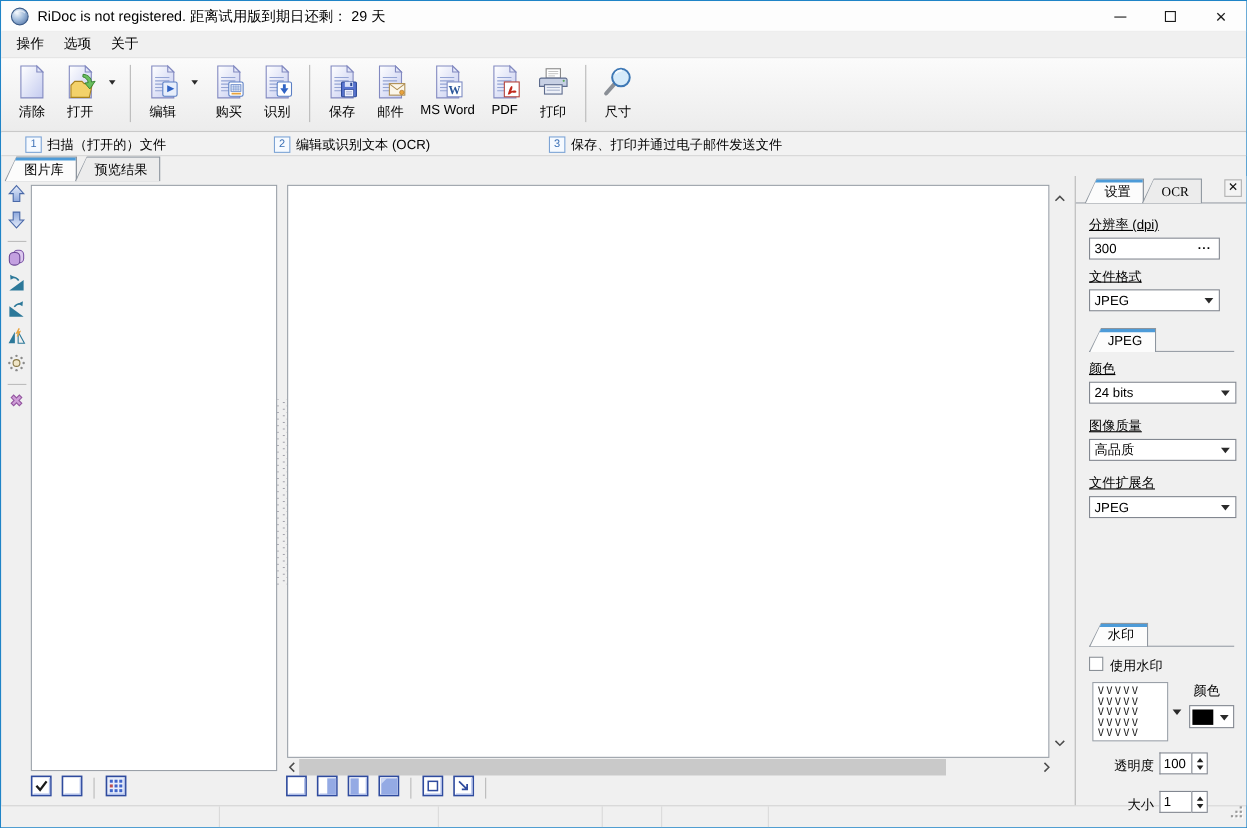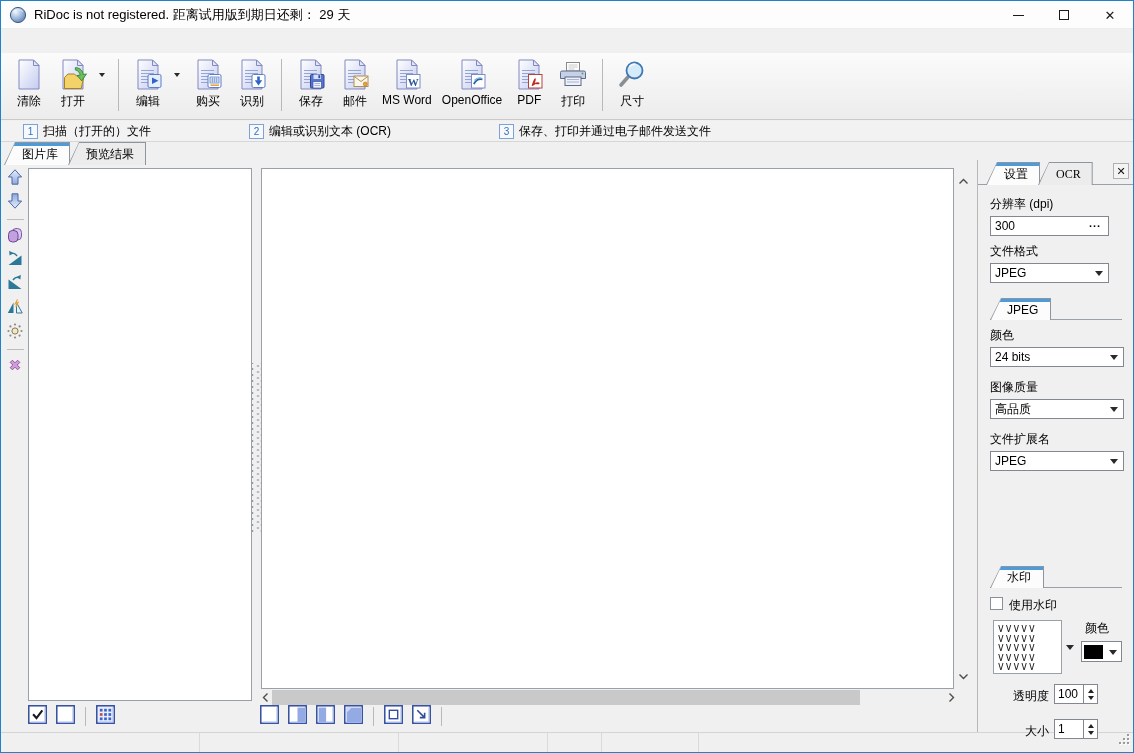--- a/index.html
+++ b/index.html
@@ -92,21 +92,21 @@
   .resize-grip { position:absolute; right:2px; bottom:2px; }
 
   
   .side-panel { position:absolute; left:976px; top:159px; width:157px; height:572px; background:#f0f0f0;
                 border-left:1px solid #b8b8b8; }
   .sp-tabs { display:flex; align-items:flex-end; height:25px; padding-left:8px; border-bottom:1px solid #9aa0a8; position:relative; }
   .sp-close { position:absolute; right:5px; top:3px; width:16px; height:16px; border:1px solid #b0b0b0;
               background:#f4f4f4; display:flex; align-items:center; justify-content:center;
               font-size:11px; font-weight:bold; color:#111; line-height:1; }
   .sp-body { padding:4px 12px 0 12px; }
-  .field-label { font-size:12px; margin:7px 0 3px; white-space:nowrap; }
+  .field-label { font-size:12px; margin:7px 0 3px; white-space:nowrap;text-decoration:underline; }
   .textbox { width:119px; height:20px; background:#fff; border:1px solid #828790; position:relative;
              display:flex; align-items:center; font-size:12px; padding:0 24px 0 4px; }
   .dots-btn { position:absolute; right:3px; top:0; bottom:0; width:20px; display:flex; align-items:flex-end;
               justify-content:center; font-weight:bold; font-size:11px; letter-spacing:1px; padding-bottom:6px; }
   .combo { width:119px; height:20px; background:#fff; border:1px solid #828790; position:relative;
            display:flex; align-items:center; font-size:12px; padding:0 18px 0 4px; white-space:nowrap; }
   .combo.wide { width:134px; }
   .combo-arrow { position:absolute; right:5px; top:7px; width:0; height:0;
                  border-left:4px solid transparent; border-right:4px solid transparent;
                  border-top:5px solid #2a2a2a; }
@@ -175,20 +175,25 @@
         </div>
       <div class="win-btn">
           <span class="glyph-max"></span>
         </div>
       <div class="win-btn">
           <span class="glyph-close">✕</span>
         </div>
     </div>
   </div>
 
+  <div class="menubar">
+      <div class="menu-item">操作</div>
+      <div class="menu-item">选项</div>
+      <div class="menu-item">关于</div>
+    </div>
 
   <div class="toolbar">
       <div class="tb-group">
         <div class="tb-btn">
           <span class="tb-icon"><svg width="34" height="34" viewBox="0 0 34 34">
               <path d="M7 2 H21.5 L27 7.5 V31 H7 Z" fill="url(#pageGrad)" stroke="#8289c0"></path>
               <path d="M21.5 2 V7.5 H27 Z" fill="#e2e6f9" stroke="#8289c0"></path>
             </svg></span>
           <span class="tb-label">清除</span>
         </div>
@@ -294,35 +299,20 @@
           <span class="tb-icon"><svg width="34" height="34" viewBox="0 0 34 34">
               <path d="M7 2 H21.5 L27 7.5 V31 H7 Z" fill="url(#pageGrad)" stroke="#8289c0"></path>
               <path d="M21.5 2 V7.5 H27 Z" fill="#e2e6f9" stroke="#8289c0"></path>
               <g stroke="#94a4d4" stroke-width="1">
                 <path d="M10 12.5h13M10 15.5h13M10 18.5h13M10 21.5h13M10 24.5h8"></path>
               </g>
               <rect x="16.5" y="16.5" width="13.5" height="13.5" fill="#ffffff" stroke="#7f8cc4"></rect>
               <text x="23.3" y="27.5" font-size="11" font-weight="bold" fill="#2b579a" text-anchor="middle" font-family="Liberation Serif,serif">W</text>
             </svg></span>
           <span class="tb-label">MS Word</span>
-        </div>
-      </div>
-      <div class="tb-group">
-        <div class="tb-btn">
-          <span class="tb-icon"><svg width="34" height="34" viewBox="0 0 34 34">
-              <path d="M7 2 H21.5 L27 7.5 V31 H7 Z" fill="url(#pageGrad)" stroke="#8289c0"></path>
-              <path d="M21.5 2 V7.5 H27 Z" fill="#e2e6f9" stroke="#8289c0"></path>
-              <g stroke="#94a4d4" stroke-width="1">
-                <path d="M10 12.5h13M10 15.5h13M10 18.5h13M10 21.5h13M10 24.5h8"></path>
-              </g>
-              <rect x="16.5" y="16.5" width="13.5" height="13.5" fill="#ffffff" stroke="#7f8cc4"></rect>
-              <path d="M18.8 26 q3.6-6.2 8.6-4.6" fill="none" stroke="#1e66b0" stroke-width="1.8"></path>
-              <path d="M19.4 22.4 q3-3.4 7-2.4" fill="none" stroke="#7aa7d8" stroke-width="1.1"></path>
-            </svg></span>
-          <span class="tb-label">OpenOffice</span>
         </div>
       </div>
       <div class="tb-group">
         <div class="tb-btn">
           <span class="tb-icon"><svg width="34" height="34" viewBox="0 0 34 34">
               <path d="M7 2 H21.5 L27 7.5 V31 H7 Z" fill="url(#pageGrad)" stroke="#8289c0"></path>
               <path d="M21.5 2 V7.5 H27 Z" fill="#e2e6f9" stroke="#8289c0"></path>
               <g stroke="#94a4d4" stroke-width="1">
                 <path d="M10 12.5h13M10 15.5h13M10 18.5h13M10 21.5h13M10 24.5h8"></path>
               </g>

